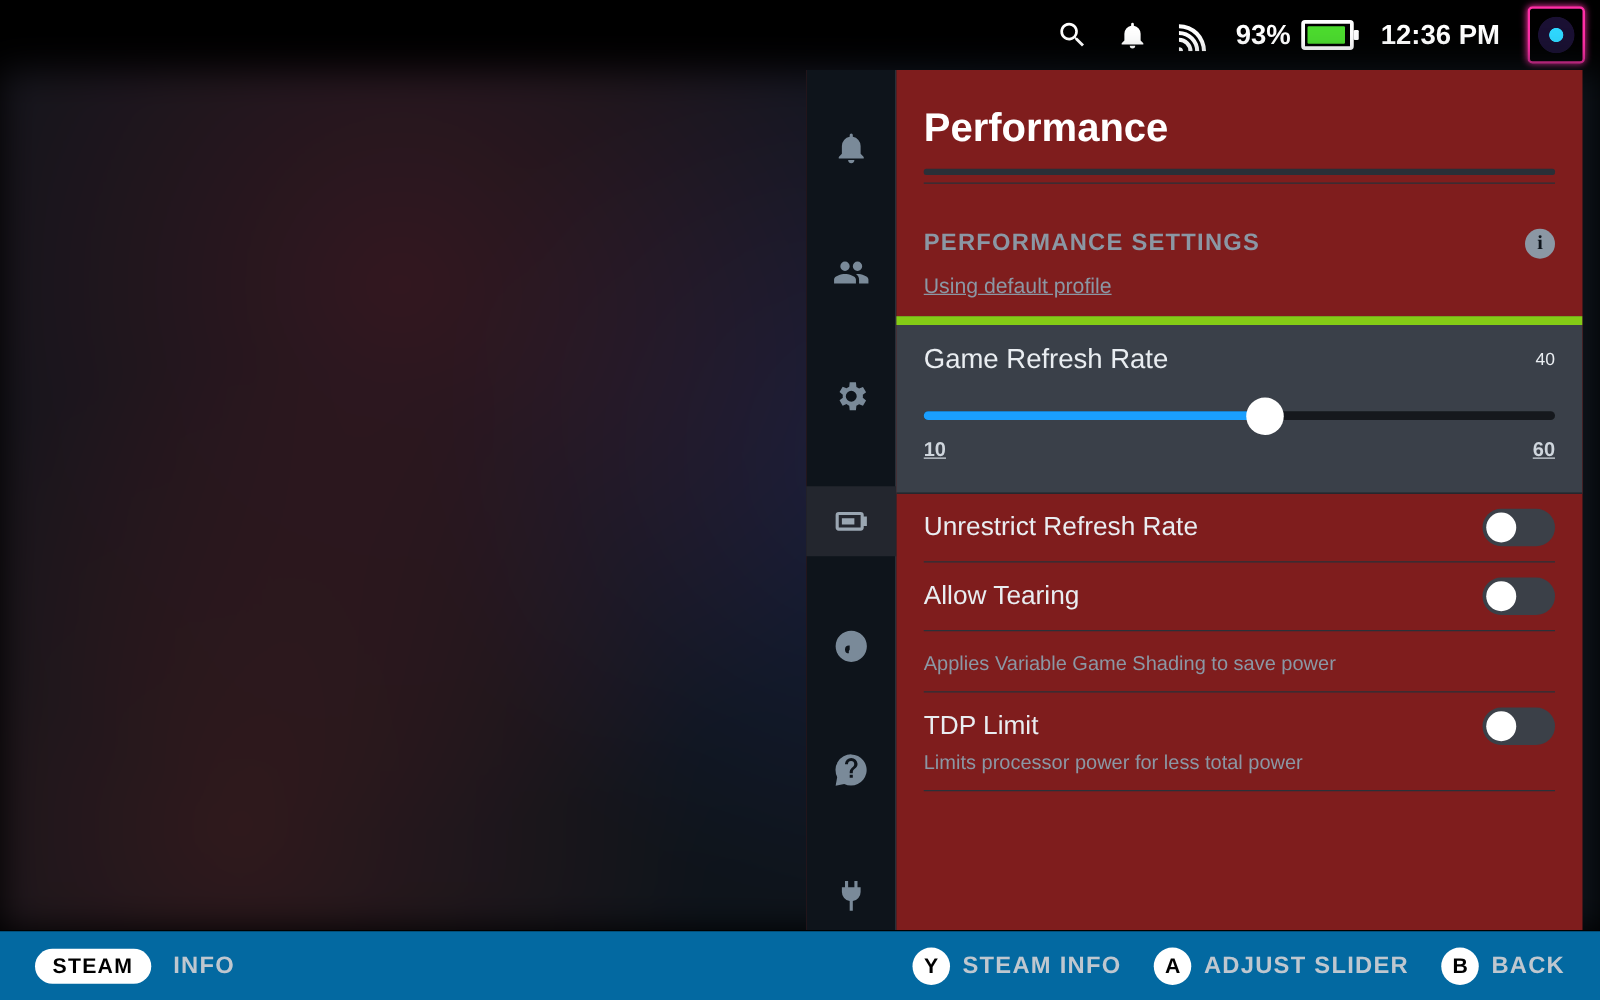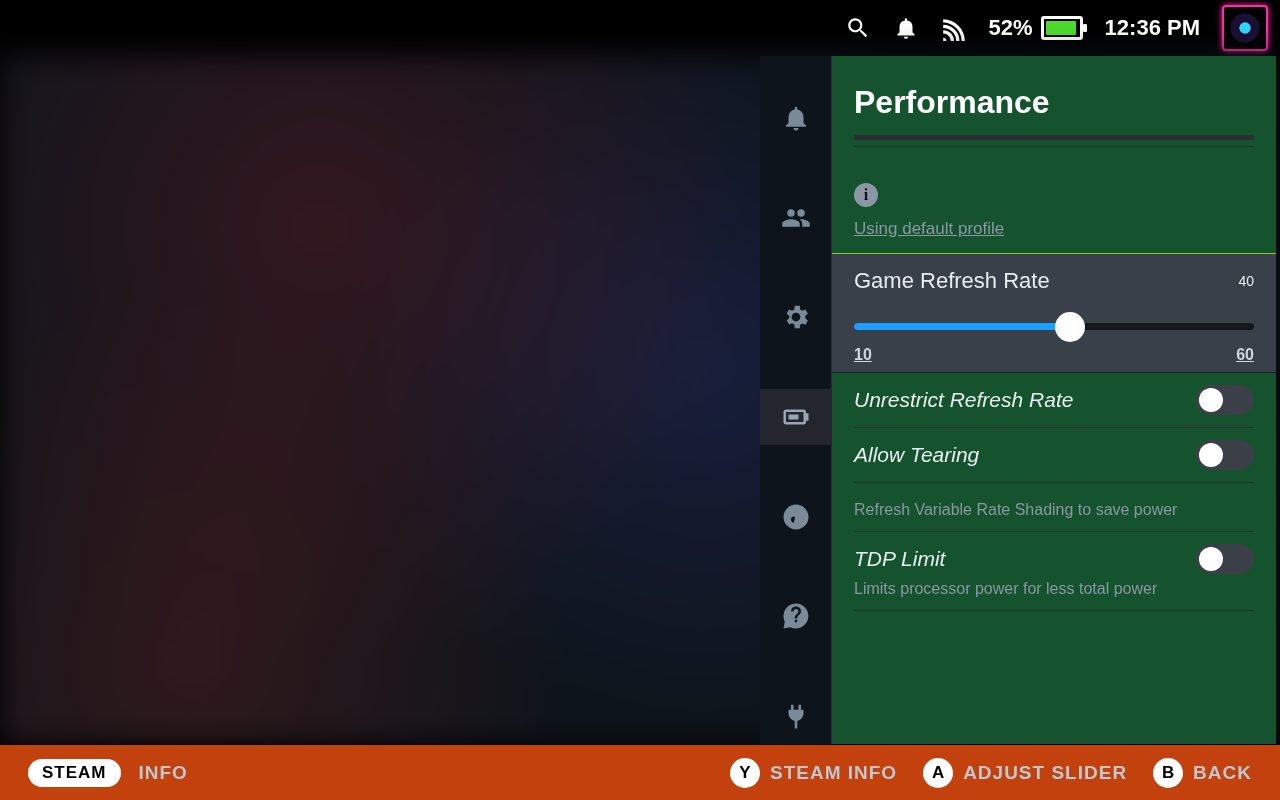--- a/index.html
+++ b/index.html
@@ -20,55 +20,55 @@
   .main-bg { position:absolute; top:56px; left:0; right:0; bottom:56px;
     background:
       radial-gradient(circle at 25% 25%, rgba(120,30,40,.35), transparent 40%),
       radial-gradient(circle at 55% 45%, rgba(40,50,120,.35), transparent 45%),
       radial-gradient(circle at 15% 88%, rgba(150,40,30,.25), transparent 30%),
       #0e141b;
     filter: blur(14px);
   }
 
   
-  .panel { position:absolute; top:56px; right:4px; bottom:56px; width:516px; background:#14532d; display:flex; }
+  .panel { position:absolute; top:56px; right:14px; bottom:56px; width:621px; background:#7f1d1d; display:flex; }
   .nav-col { width:72px; background:#0e141b; display:flex; flex-direction:column; align-items:center; padding-top:34px; gap:44px; border-right:1px solid #2a3038; }
   .nav-btn { width:72px; height:58px; display:flex; align-items:center; justify-content:center; }
   .nav-btn svg { width:30px; height:30px; fill:#7a8a99; }
   .nav-btn.active { background:#23262e; }
   .nav-btn.active svg { fill:#9aa6b2; }
 
   .content { flex:1; padding: 28px 22px 0 22px; overflow:hidden; }
   .title { font-size: 32px; font-weight:700; color:#fff; margin-bottom:14px; }
   .title-sep { height:5px; background:#2a2f37; border-radius:2px; margin-bottom:6px; }
   .thin-sep { height:1px; background:#2a3038; margin-bottom:36px; }
 
   .section-head { display:flex; align-items:center; justify-content:space-between; margin-bottom:12px; }
   .section-head h2 { font-size:19px; font-weight:700; letter-spacing:1px; color:#8b97a4; }
   .info-icon { width:24px; height:24px; border-radius:50%; background:#8b97a4; color:#0e141b; font-weight:900; font-size:16px; display:flex; align-items:center; justify-content:center; font-family: Georgia, serif; }
   .subtext { font-size:17px; color:#8b97a4; margin-bottom:14px;text-decoration:underline; }
 
-  .slider-card { background:#3a4049; margin: 0 -22px; padding: 14px 22px 8px 22px; border-top:1px solid #84cc16; border-bottom:1px solid #1e2228; }
+  .slider-card { background:#3a4049; margin: 0 -22px; padding: 14px 22px 24px 22px; border-top:7px solid #84cc16; border-bottom:1px solid #1e2228; }
   .row { display:flex; align-items:center; justify-content:space-between; }
   .row-label { font-size:22px; color:#e9edf1; }
   .row-value { font-size:14px; color:#e9edf1; }
   .slider { position:relative; height:32px; margin-top:16px; }
   .track { position:absolute; left:0; right:0; top:13px; height:7px; background:#15181d; border-radius:4px; }
   .track-fill { position:absolute; left:0; top:13px; height:7px; background:#1a9fff; border-radius:4px; }
   .thumb { position:absolute; top:2px; width:30px; height:30px; background:#fff; border-radius:50%; transform:translateX(-50%); }
   .slider-minmax { display:flex; justify-content:space-between; font-size:16px; font-weight:700; color:#cfd6dd; margin-top:4px;text-decoration:underline; }
 
   .toggle-row { padding: 12px 0; border-bottom:1px solid #2a3038; }
-  .toggle-row .row-label { font-size:21px;font-style:italic; }
+  .toggle-row .row-label { font-size:21px; }
   .toggle-desc { font-size:16px; color:#8b97a4; margin-top:6px; }
   .toggle { width:58px; height:30px; background:#3b4048; border-radius:15px; position:relative; }
   .toggle .knob { position:absolute; left:3px; top:3px; width:24px; height:24px; background:#fff; border-radius:50%; }
 
   
-  .footer { position:absolute; left:0; right:0; bottom:0; height:56px; background:#c2410c; display:flex; align-items:center; padding:0 28px; gap:18px; border-top:1px solid #000; }
+  .footer { position:absolute; left:0; right:0; bottom:0; height:56px; background:#0369a1; display:flex; align-items:center; padding:0 28px; gap:18px; border-top:1px solid #000; }
   .steam-pill { background:#fff; color:#000; font-weight:800; font-size:17px; letter-spacing:1px; padding:4px 14px; border-radius:14px; }
   .footer-label { font-size:19px; font-weight:700; color:#bfc7cf; letter-spacing:1px; }
   .footer-right { margin-left:auto; display:flex; align-items:center; gap:12px; }
   .glyph { width:30px; height:30px; border-radius:50%; background:#fff; color:#000; font-weight:900; font-size:17px; display:flex; align-items:center; justify-content:center; }
   .footer-action { display:flex; align-items:center; gap:10px; margin-left:14px; }
 </style>
 </head>
 <body>
 
 <div class="statusbar">
@@ -81,21 +81,21 @@
     <svg viewBox="0 0 24 24">
         <path d="M12 22a2 2 0 002-2h-4a2 2 0 002 2zm6-6V11a6 6 0 00-5-5.9V4a1 1 0 10-2 0v1.1A6 6 0 006 11v5l-2 2v1h16v-1l-2-2z"></path>
       </svg>
   </div>
   <div class="status-item">
     <svg viewBox="0 0 24 24">
         <path d="M2 14a10 10 0 0110 10h-3a7 7 0 00-7-7v-3zm0-5a15 15 0 0115 15h-3A12 12 0 002 12V9zm0-5a20 20 0 0120 20h-3A17 17 0 002 7V4zM2 21a3 3 0 013 3H2v-3z"></path>
       </svg>
   </div>
   <div class="status-item">
-    <span class="battery-pct">52%</span>
+    <span class="battery-pct">93%</span>
     <span class="battery-icon-box">
         <span class="battery-fill"></span>
       </span>
   </div>
   <div class="status-item clock">12:36 PM</div>
   <div class="avatar"></div>
 </div>
 
 <div class="main-bg"></div>
 
@@ -137,20 +137,21 @@
         </svg>
       </div>
   </div>
 
   <div class="content">
     <div class="title">Performance</div>
     <div class="title-sep"></div>
     <div class="thin-sep"></div>
 
     <div class="section-head">
+      <h2>PERFORMANCE SETTINGS</h2>
       <div class="info-icon">i</div>
     </div>
     <div class="subtext">Using default profile</div>
 
     <div class="slider-card">
       <div class="row">
         <span class="row-label">Game Refresh Rate</span>
         <span class="row-value">40</span>
       </div>
       <div class="slider">
@@ -175,21 +176,21 @@
     </div>
         <div class="toggle-row">
     <div class="row">
       <span class="row-label">Allow Tearing</span>
       <div class="toggle">
               <div class="knob"></div>
             </div>
     </div>
     </div>
         <div class="toggle-row">
-    <div class="toggle-desc">Refresh Variable Rate Shading to save power</div>
+    <div class="toggle-desc">Applies Variable Game Shading to save power</div>
         </div>
         <div class="toggle-row">
     <div class="row">
       <span class="row-label">TDP Limit</span>
       <div class="toggle">
               <div class="knob"></div>
             </div>
     </div>
     <div class="toggle-desc">Limits processor power for less total power</div>
         </div>

